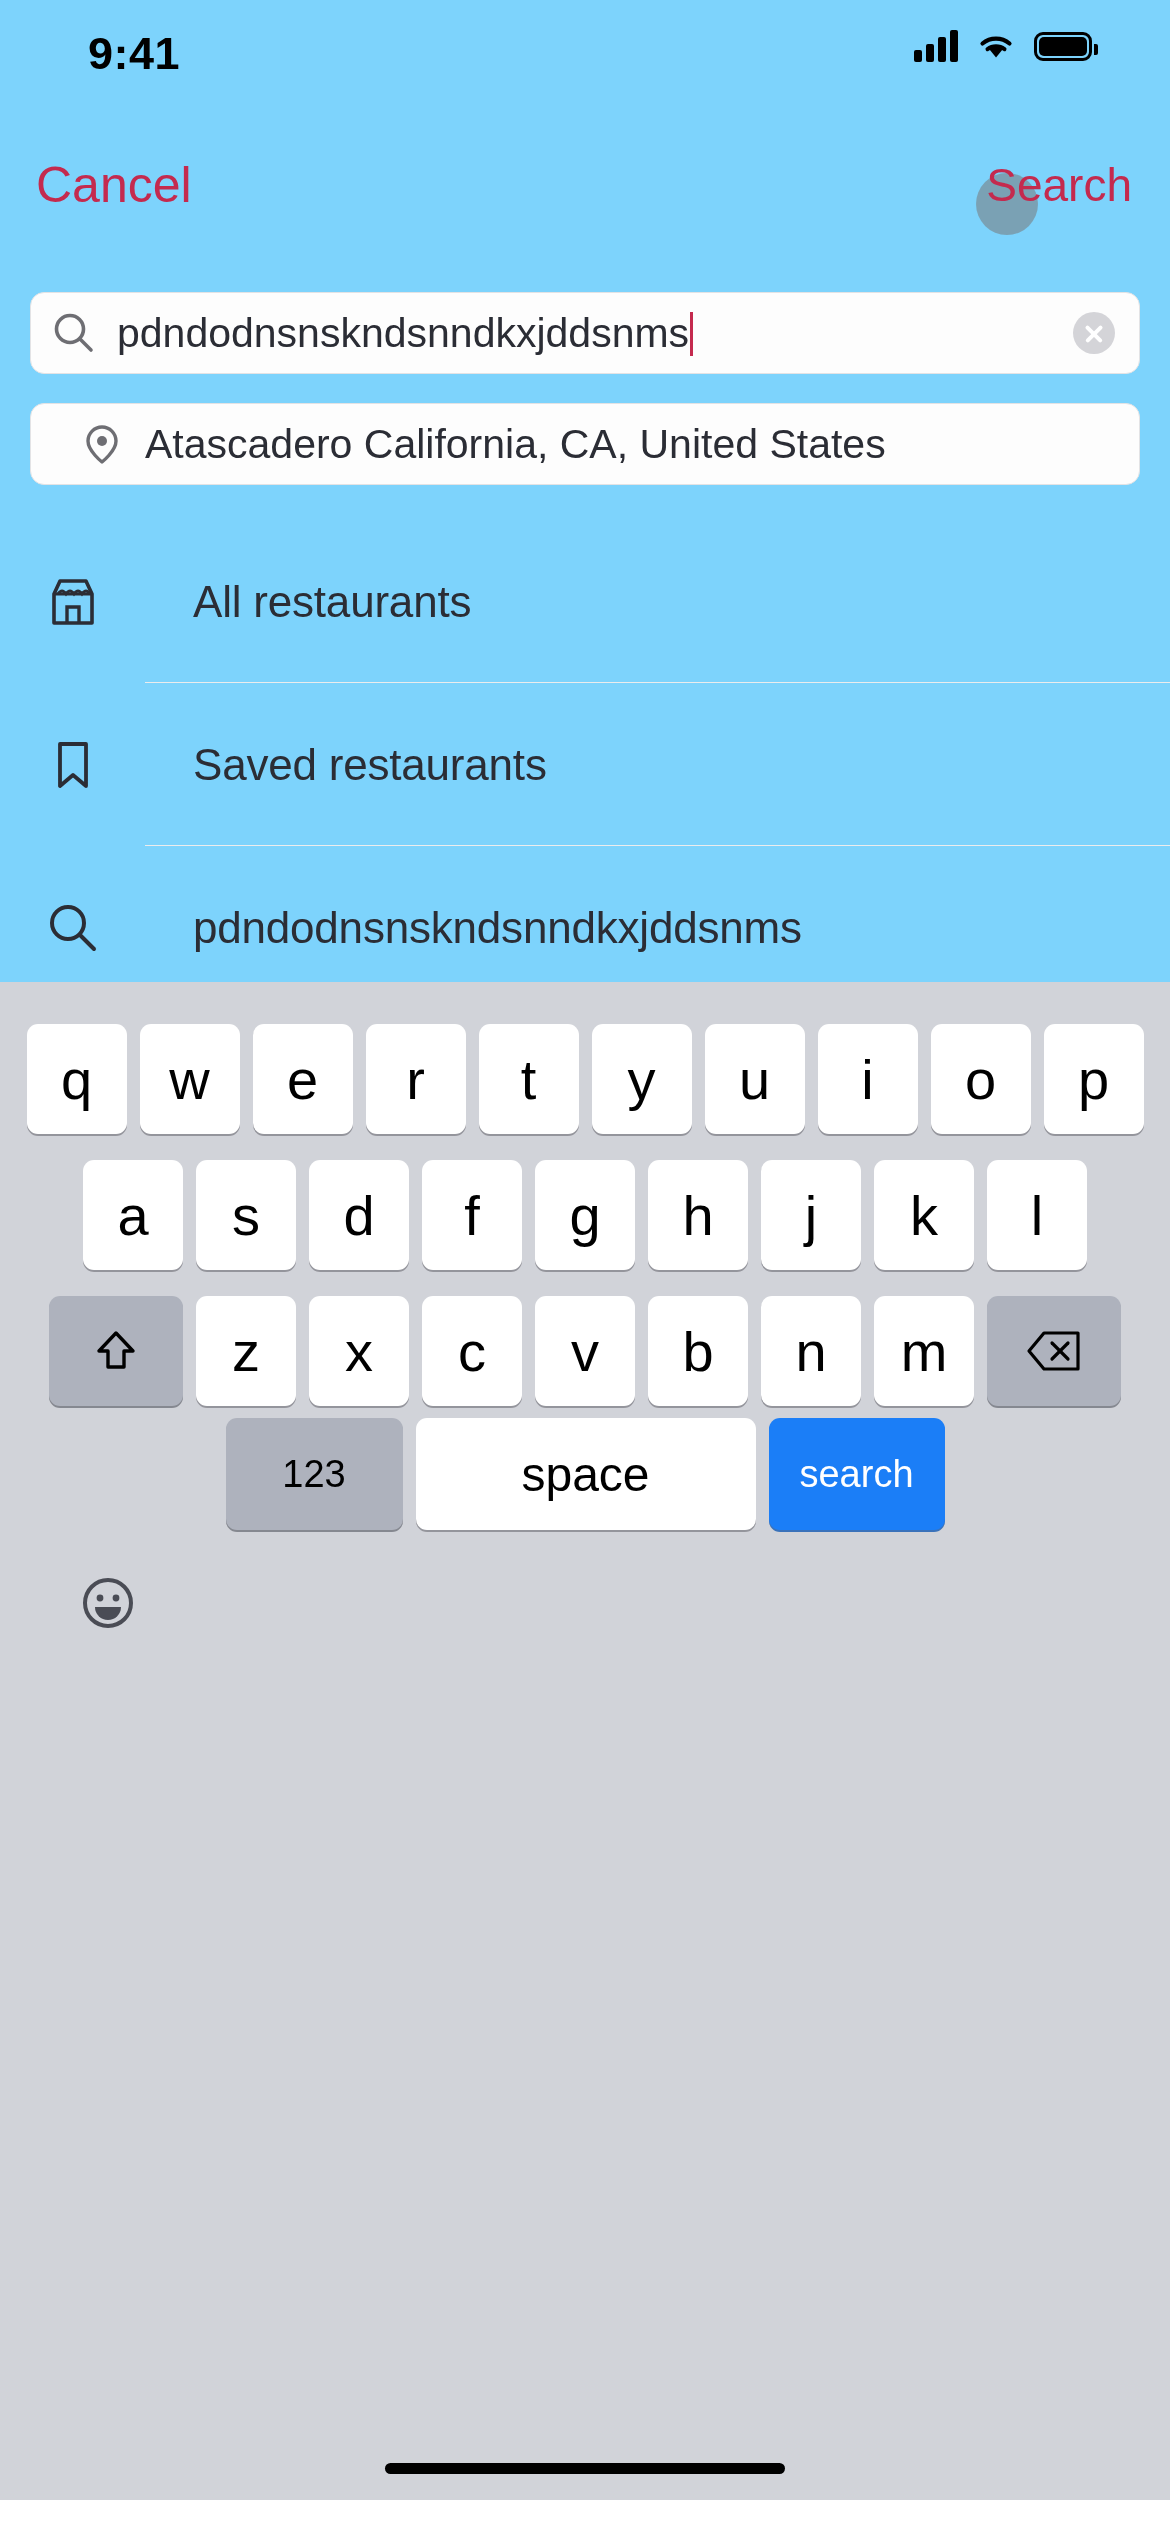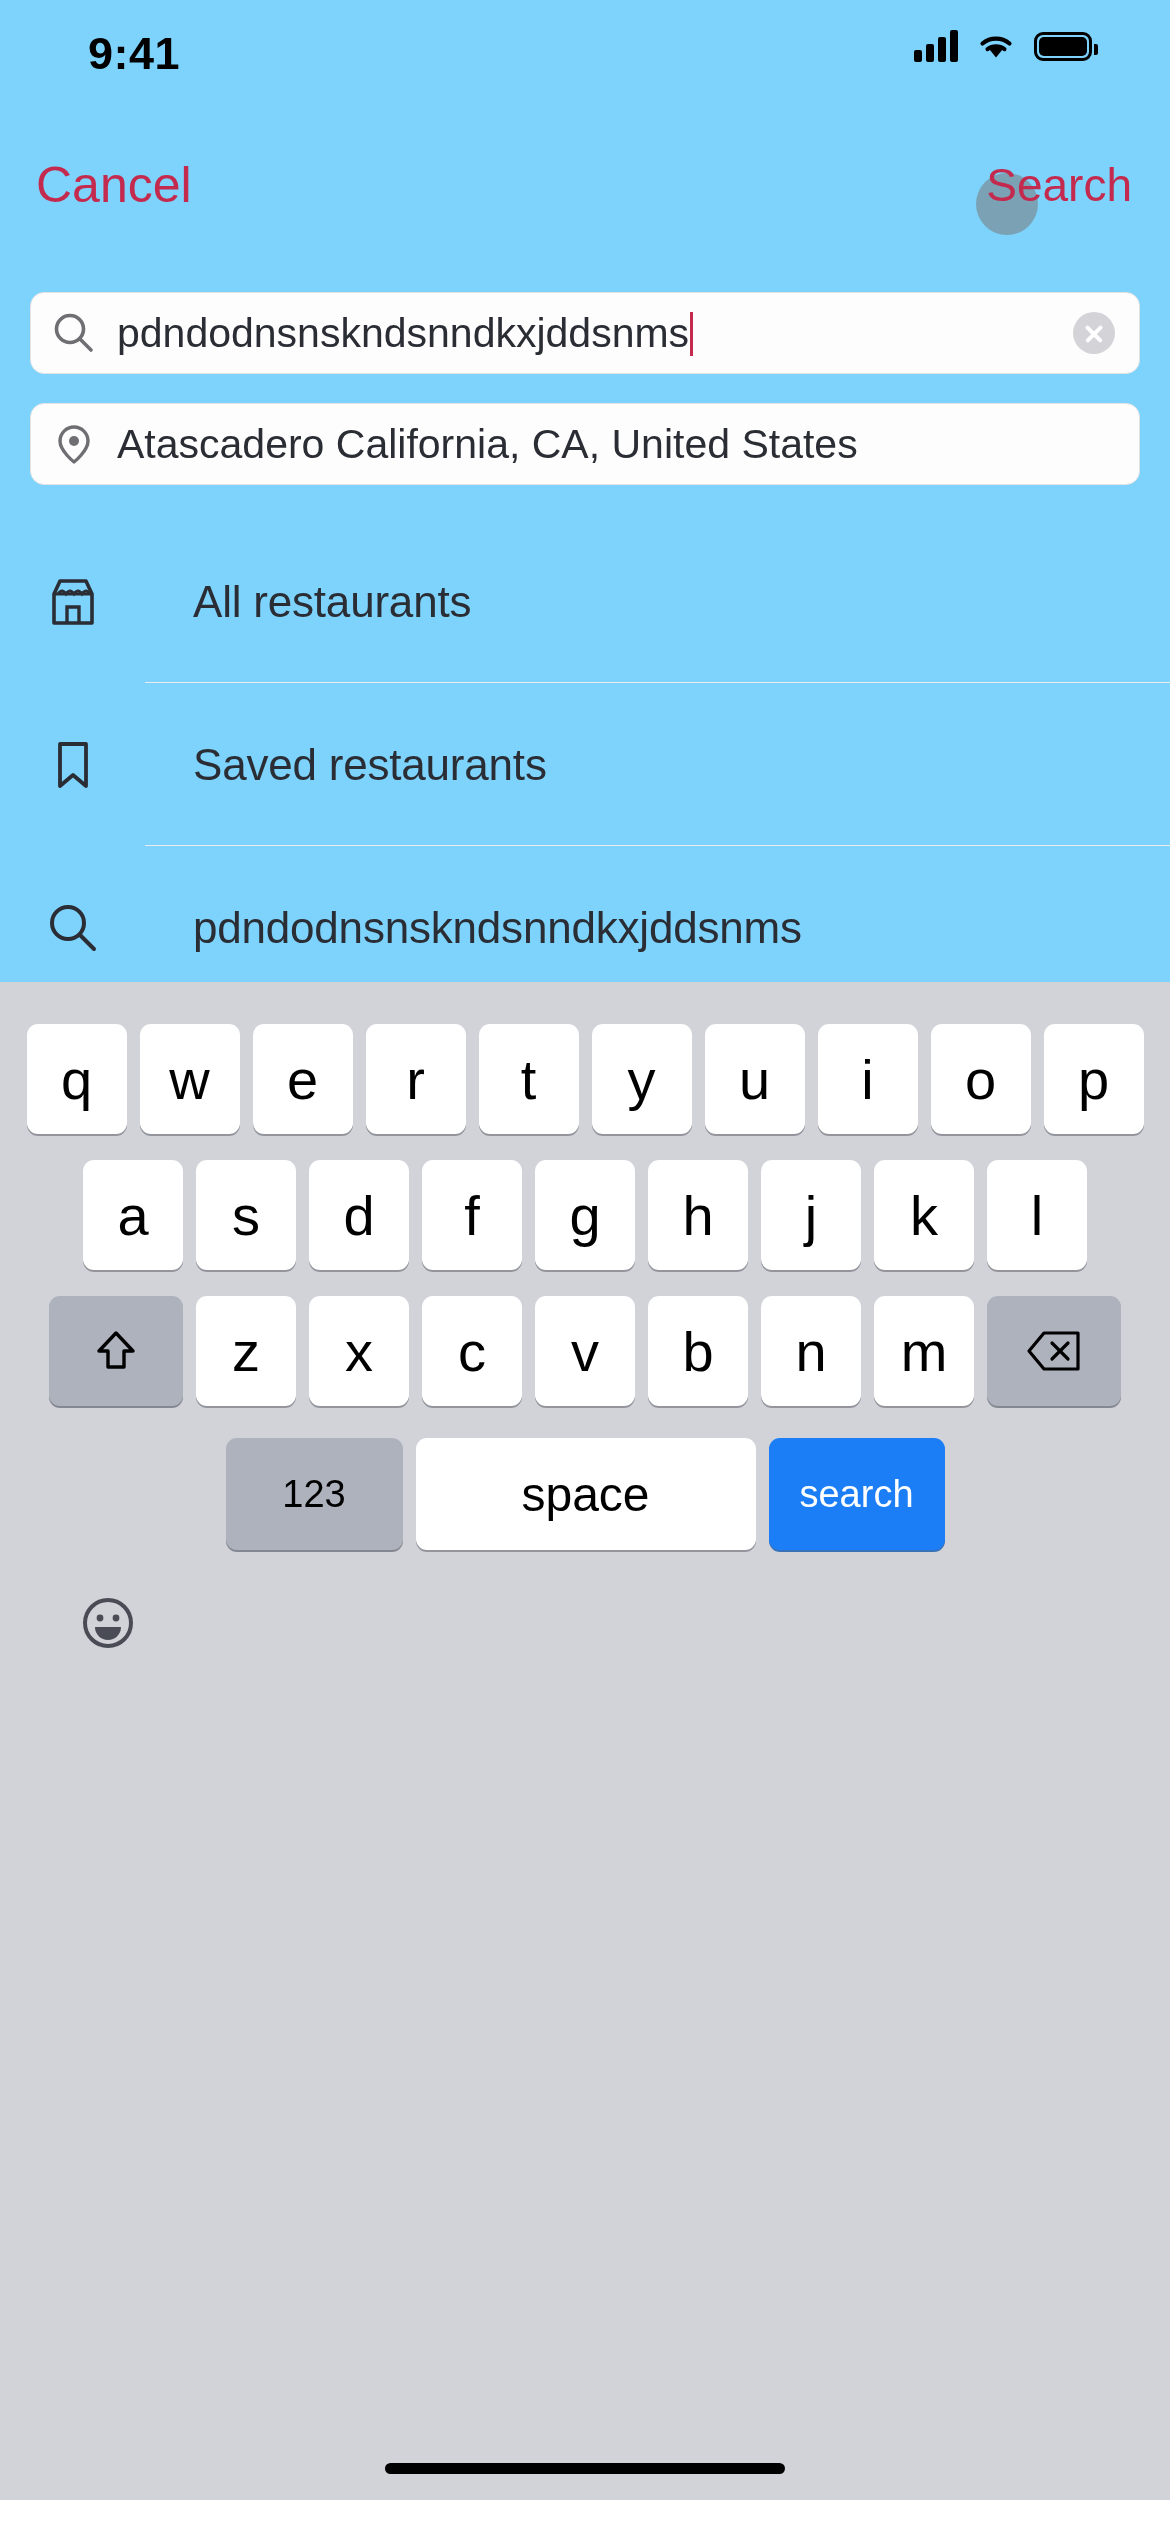--- a/index.html
+++ b/index.html
@@ -66,21 +66,21 @@
     background:rgba(120,120,120,0.55); z-index:1;
   }
 
   
   .field {
     position:absolute; left:30px; width:1110px; height:82px;
     background:#fdfdfd; border:1.5px solid #e3e3e5; border-radius:14px;
     display:flex; align-items:center;
   }
   .field-search { top:292px; }
-  .field-location { top:403px; }
+  .field-location { top:403px;padding-left:28px; }
   .field-icon {
     width:86px; display:flex; align-items:center; justify-content:center;
     flex:0 0 86px;
   }
   .field-text {
     font-size:41px; color:#2b2d35; white-space:nowrap; overflow:hidden;
     line-height:82px; flex:1;
   }
   .caret {
     display:inline-block; width:3px; height:44px;
@@ -121,21 +121,21 @@
 
   
   .keyboard {
     position:absolute; left:0; bottom:0; width:1170px; height:1518px;
     background:#d1d3d9;
   }
   .krow { display:flex; justify-content:center; align-items:center; }
   .krow1 { height:110px; margin-top:42px; gap:13px; }
   .krow2 { height:110px; margin-top:26px; gap:13px; }
   .krow3 { height:110px; margin-top:26px; gap:13px; }
-  .krow4 { height:112px; margin-top:32px; gap:13px; }
+  .krow4 { height:112px; margin-top:12px; gap:13px; }
   .key {
     background:#ffffff; border-radius:11px;
     box-shadow:0 2px 0 rgba(138,138,145,0.85);
     display:flex; align-items:center; justify-content:center;
     font-size:56px; color:#000; font-weight:400;
   }
   .key-letter { width:100px; height:110px; }
   .key-dark {
     background:#aeb2bd; box-shadow:0 2px 0 rgba(120,122,130,0.85);
   }

